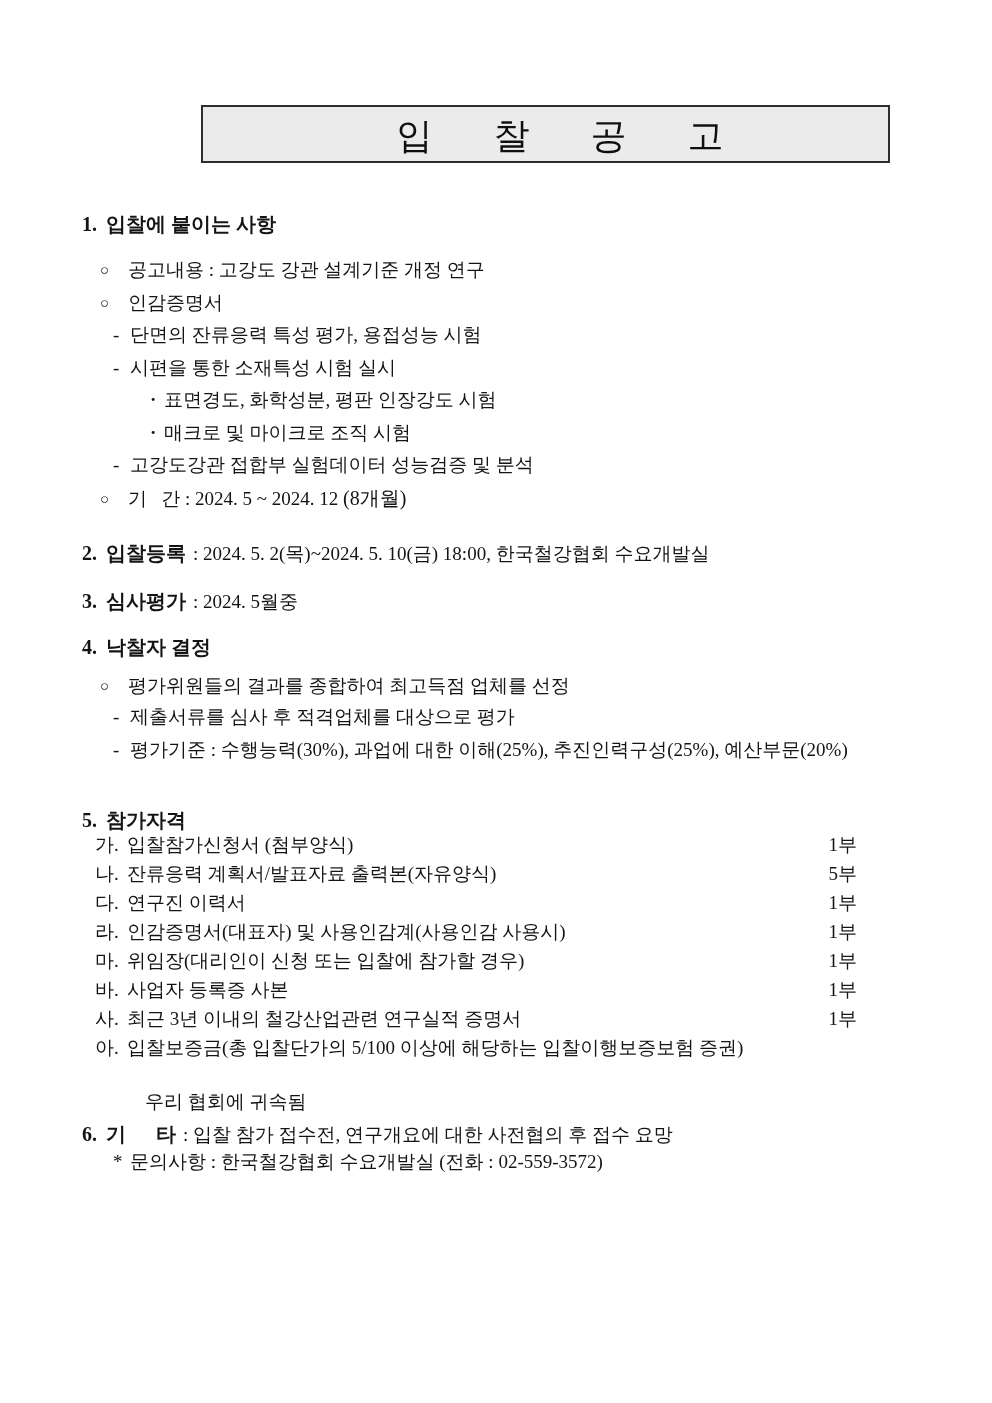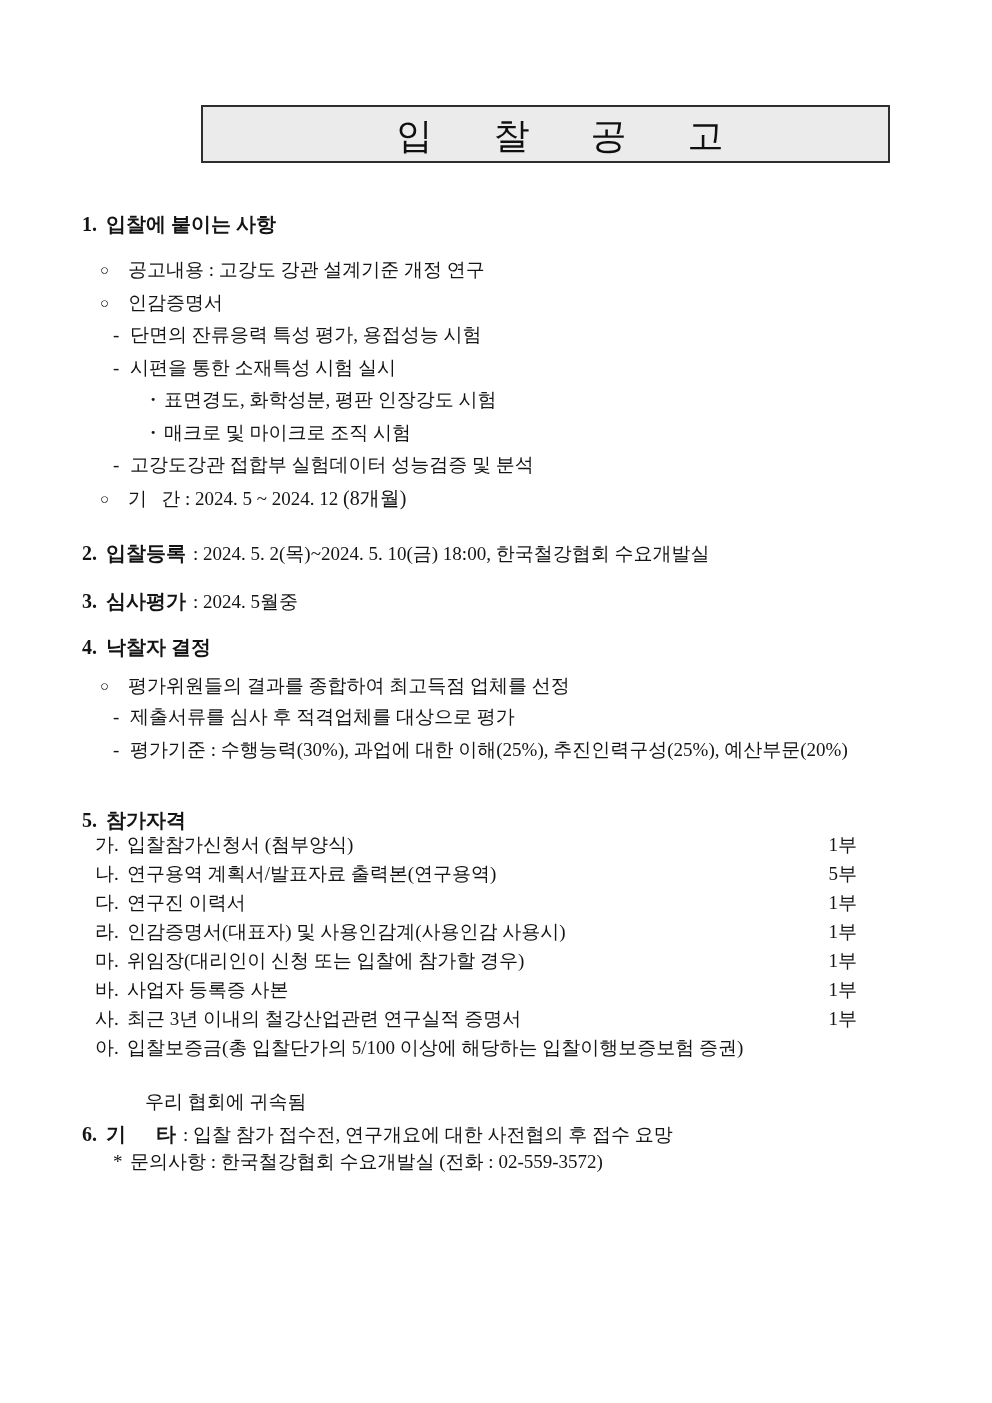--- a/index.html
+++ b/index.html
@@ -88,21 +88,21 @@
 
     <div class="ln l-circle" style="top:674px"><span class="bullet-circle">○</span><span>평가위원들의 결과를 종합하여 최고득점 업체를 선정</span></div>
 
     <div class="ln l-dash" style="top:738px"><span class="bullet-dash">-</span><span>평가기준 : 수행능력(30%), 과업에 대한 이해(25%), 추진인력구성(25%), 예산부문(20%)</span></div>
 
 
     <div class="ln hd" style="top:808px"><span class="num">5.</span><span>참가자격</span></div>
 
     <div class="row" style="top:833px"><span class="marker">가.</span><span class="t">입찰참가신청서 (첨부양식)</span><span class="count">1부</span></div>
 
-    <div class="row" style="top:862px"><span class="marker">나.</span><span class="t">연구용역 계획서/발표자료 출력본(연구용역)</span><span class="count">5부</span></div>
+    <div class="row" style="top:862px"><span class="marker">나.</span><span class="t">잔류응력 계획서/발표자료 출력본(자유양식)</span><span class="count">5부</span></div>
 
     <div class="row" style="top:891px"><span class="marker">다.</span><span class="t">연구진 이력서</span><span class="count">1부</span></div>
 
     <div class="row" style="top:920px"><span class="marker">라.</span><span class="t">인감증명서(대표자) 및 사용인감계(사용인감 사용시)</span><span class="count">1부</span></div>
 
     <div class="row" style="top:949px"><span class="marker">마.</span><span class="t">위임장(대리인이 신청 또는 입찰에 참가할 경우)</span><span class="count">1부</span></div>
 
     <div class="row" style="top:978px"><span class="marker">바.</span><span class="t">사업자 등록증 사본</span><span class="count">1부</span></div>
 
     <div class="row" style="top:1007px"><span class="marker">사.</span><span class="t">최근 3년 이내의 철강산업관련 연구실적 증명서</span><span class="count">1부</span></div>

